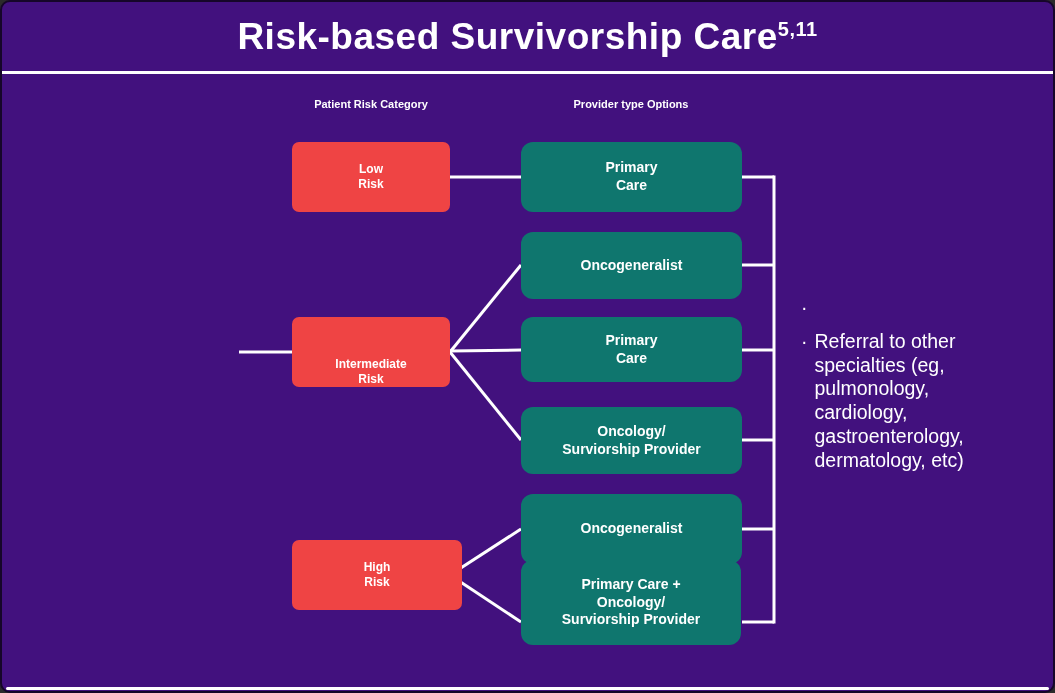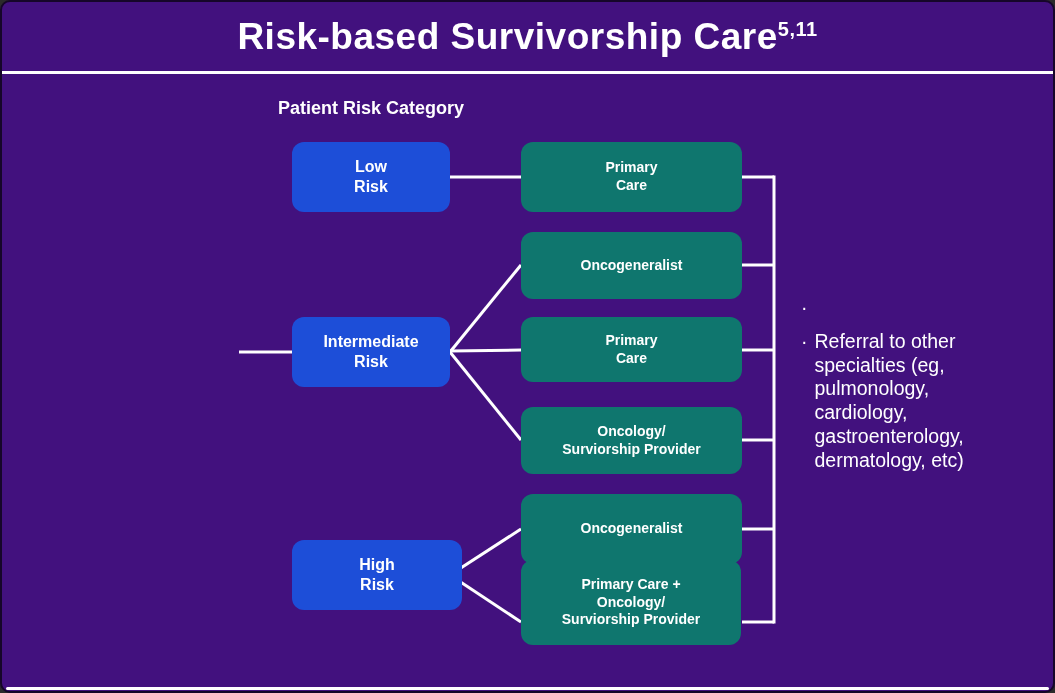--- a/index.html
+++ b/index.html
@@ -22,37 +22,37 @@
     font-size:37px;font-weight:600;letter-spacing:.5px;color:#fff;white-space:nowrap;
   }
   .title-text sup{font-size:20px;font-weight:600;vertical-align:super;line-height:0;}
   .header-rule{
     position:absolute;left:0;top:69px;width:100%;height:3px;background:#fff;
   }
   .bottom-rule{
     position:absolute;left:4px;right:4px;bottom:1px;height:3px;background:#fff;border-radius:2px;
   }
   .col-header{
-    position:absolute;font-size:18px;font-weight:700;text-align:center;color:#fff;
+    position:absolute;font-size:11px;font-weight:700;text-align:center;color:#fff;
   }
   .col-header.risk{left:250px;top:96px;width:238px;}
   .col-header.provider{left:517px;top:96px;width:224px;}
   .node{
     position:absolute;
     border-radius:12px;
     display:flex;align-items:center;justify-content:center;
     text-align:center;
     font-weight:700;color:#fff;
   }
   .node .label{white-space:pre-line;line-height:1.26;}
   .root-node{left:13px;top:317px;width:224px;height:66px;background:#AC7AB4;font-size:20px;}
-  .green{background:#1d4ed8;font-size:16px;}
+  .green{background:#ef4444;font-size:12px;border-radius:7px;}
   .blue{background:#0f766e;font-size:14px;}
   .n-low {left:290px;top:140px;width:158px;height:70px;}
-  .n-mid {left:290px;top:315px;width:158px;height:70px;}
+  .n-mid {left:290px;top:315px;width:158px;height:70px;align-items:flex-end;}
   .n-high{left:290px;top:538px;width:170px;height:70px;}
   .p1{left:519px;top:140px;width:221px;height:70px;}
   .p2{left:519px;top:230px;width:221px;height:67px;}
   .p3{left:519px;top:315px;width:221px;height:65px;}
   .p4{left:519px;top:405px;width:221px;height:67px;}
   .p5{left:519px;top:492px;width:221px;height:70px;}
   .p6{left:519px;top:558px;width:220px;height:85px;}
   .connectors{position:absolute;left:0;top:0;pointer-events:none;}
   .notes{
     position:absolute;left:799px;top:294px;width:245px;
@@ -70,20 +70,21 @@
 <body>
 
 <div class="figure">
 
   <div class="title-bar">
     <div class="title-text"><span>Risk-based Survivorship Care</span><sup>5,11</sup></div>
   </div>
   <div class="header-rule"></div>
 
   <div class="col-header risk">Patient Risk Category</div>
+  <div class="col-header provider">Provider type Options</div>
 
   <svg class="connectors" width="1055" height="693" viewBox="0 0 1055 693">
     <g stroke="#FFFFFF" stroke-width="3" fill="none">
 
       <line x1="237" y1="350" x2="290" y2="350"></line>
 
       <line x1="448" y1="175" x2="519" y2="175"></line>
 
       <line x1="448" y1="350" x2="519" y2="263"></line>
       <line x1="448" y1="349" x2="519" y2="348"></line>

